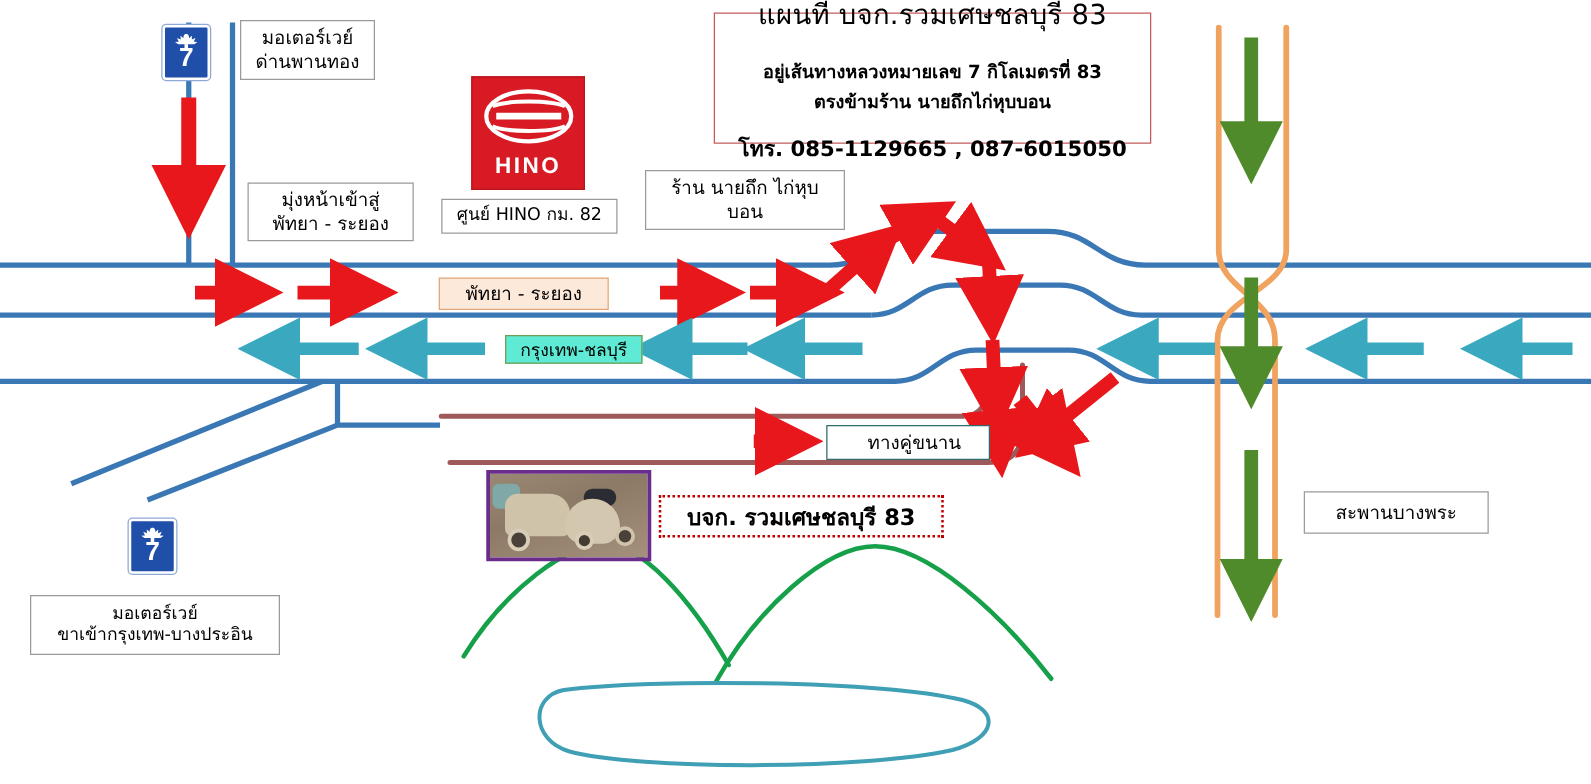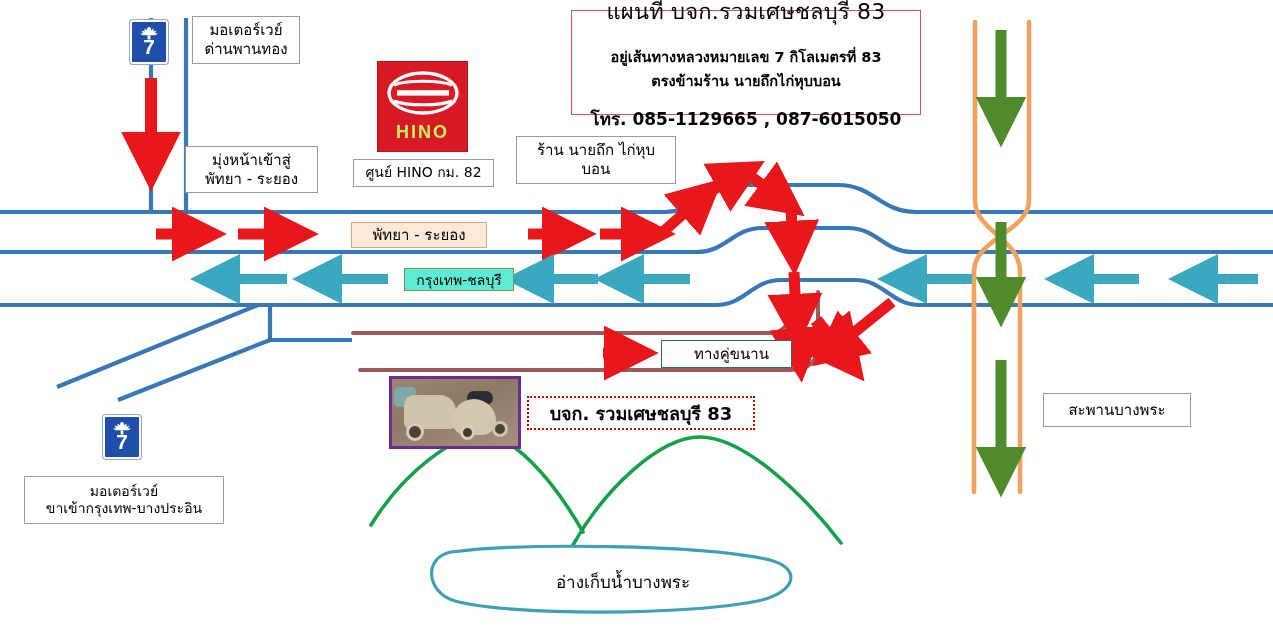--- a/index.html
+++ b/index.html
@@ -163,21 +163,21 @@
     position: absolute;
     left: 377px; top: 61px; width: 89px; height: 89px;
     background: #d81a24;
     border: 1px solid #b4151d;
     display: flex;
     flex-direction: column;
     align-items: center;
     justify-content: center;
   }
   #hino-logo .hino-text {
-    color: #bef264;
+    color: #ffffff;
     font-size: 18px;
     font-weight: bold;
     letter-spacing: 2px;
     font-family: "Liberation Sans", sans-serif;
     margin-top: 2px;
   }
 
   
   #scooter-photo {
     position: absolute;
@@ -333,36 +333,35 @@
   <div id="title-card">
     <div class="t-main">แผนที่ บจก.รวมเศษชลบุรี 83</div>
     <div class="t-sub">อยู่เส้นทางหลวงหมายเลข 7 กิโลเมตรที่ 83</div>
     <div class="t-sub2">ตรงข้ามร้าน นายถึกไก่หุบบอน</div>
     <div class="t-phone">โทร. 085-1129665 , 087-6015050</div>
   </div>
 
   <div class="label-box thin-gray" style="left:192px; top:16px; width:108px; height:48px;">มอเตอร์เวย์
 ด่านพานทอง</div>
 
-  <div class="label-box thin-gray" style="left:185px; top:146px; width:133px; height:47px;">มุ่งหน้าเข้าสู่
+  <div class="label-box thin-gray" style="left:198px; top:146px; width:133px; height:47px;">มุ่งหน้าเข้าสู่
 พัทยา - ระยอง</div>
 
   <div class="label-box thin-gray" style="left:353px; top:159px; width:141px; height:28px; font-size:14px;">ศูนย์ HINO กม. 82</div>
 
   <div class="label-box thin-gray" style="left:516px; top:136px; width:160px; height:48px;">ร้าน นายถึก ไก่หุบ
 บอน</div>
 
   <div class="label-box teal-border" style="left:661px; top:340px; width:131px; height:28px;">ทางคู่ขนาน</div>
 
   <div class="label-box thin-gray" style="left:1043px; top:393px; width:148px; height:34px;">สะพานบางพระ</div>
 
   <div class="label-box thin-gray" style="left:24px; top:476px; width:200px; height:48px; font-size:14px;">มอเตอร์เวย์
 ขาเข้ากรุงเทพ-บางประอิน</div>
 
-  <div style="position:absolute; left:528px; top:568px; width:190px; text-align:center; font-size:17px; color:#000;">อ่างเก็บน้ำบางพระ</div>
 
   <div id="chip-pattaya" class="road-chip">พัทยา - ระยอง</div>
   <div id="chip-bangkok" class="road-chip">กรุงเทพ-ชลบุรี</div>
 
   <div id="company-label">บจก. รวมเศษชลบุรี 83</div>
 
   <div class="shield" style="left:130px; top:20px;">
     <span class="crown">
       <svg viewBox="0 0 20 13" width="20" height="13">
         <path d="M10,0 C11.6,0 12.5,2 12.2,3.6 L14.6,1.6 L14.4,4.6 L17.4,3.4 L16,6.3 L19,6.6 L16.4,8.3 L10,8.3 L3.6,8.3 L1,6.6 L4,6.3 L2.6,3.4 L5.6,4.6 L5.4,1.6 L7.8,3.6 C7.5,2 8.4,0 10,0 Z" fill="#ffffff"></path>

